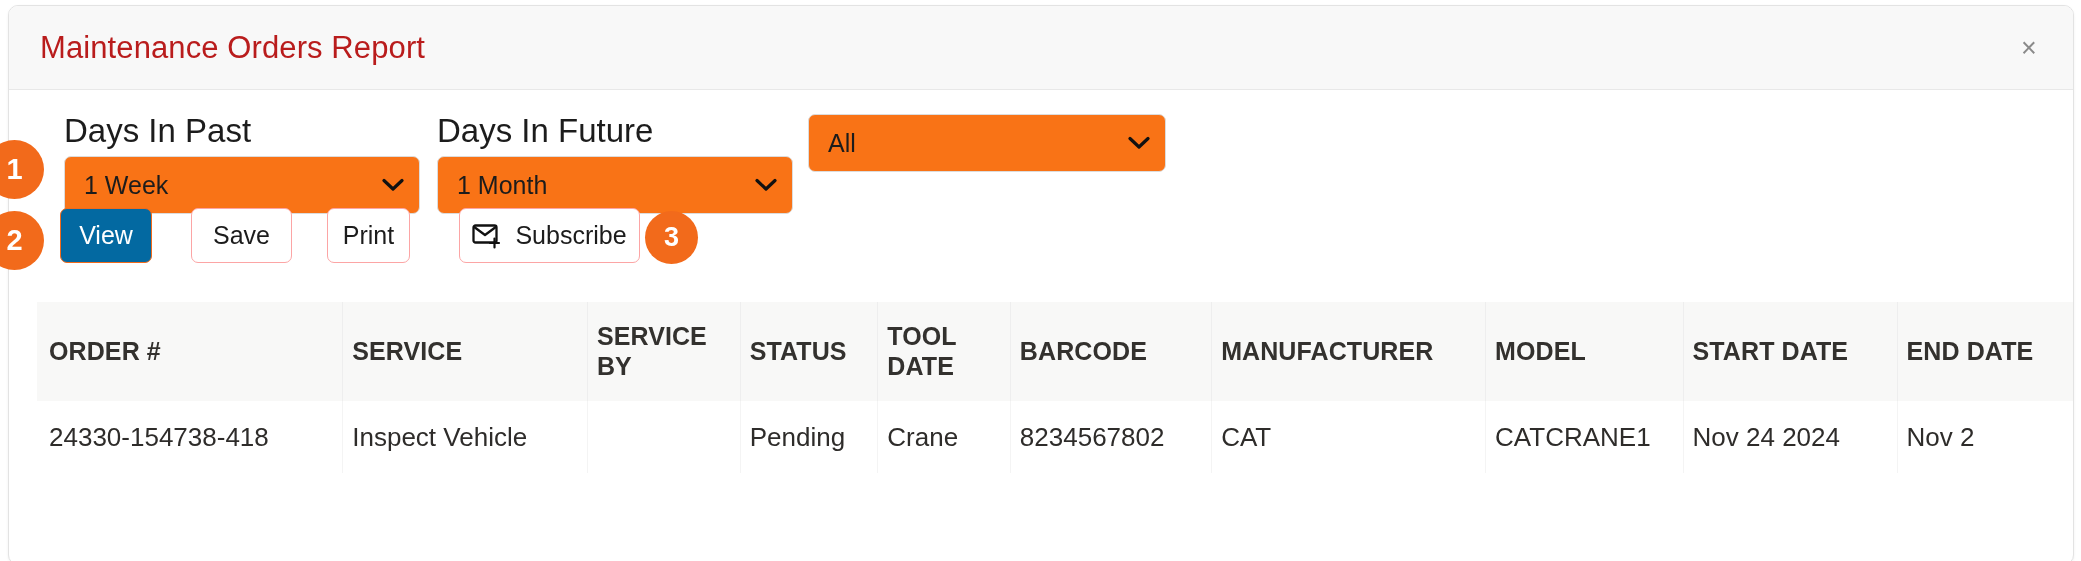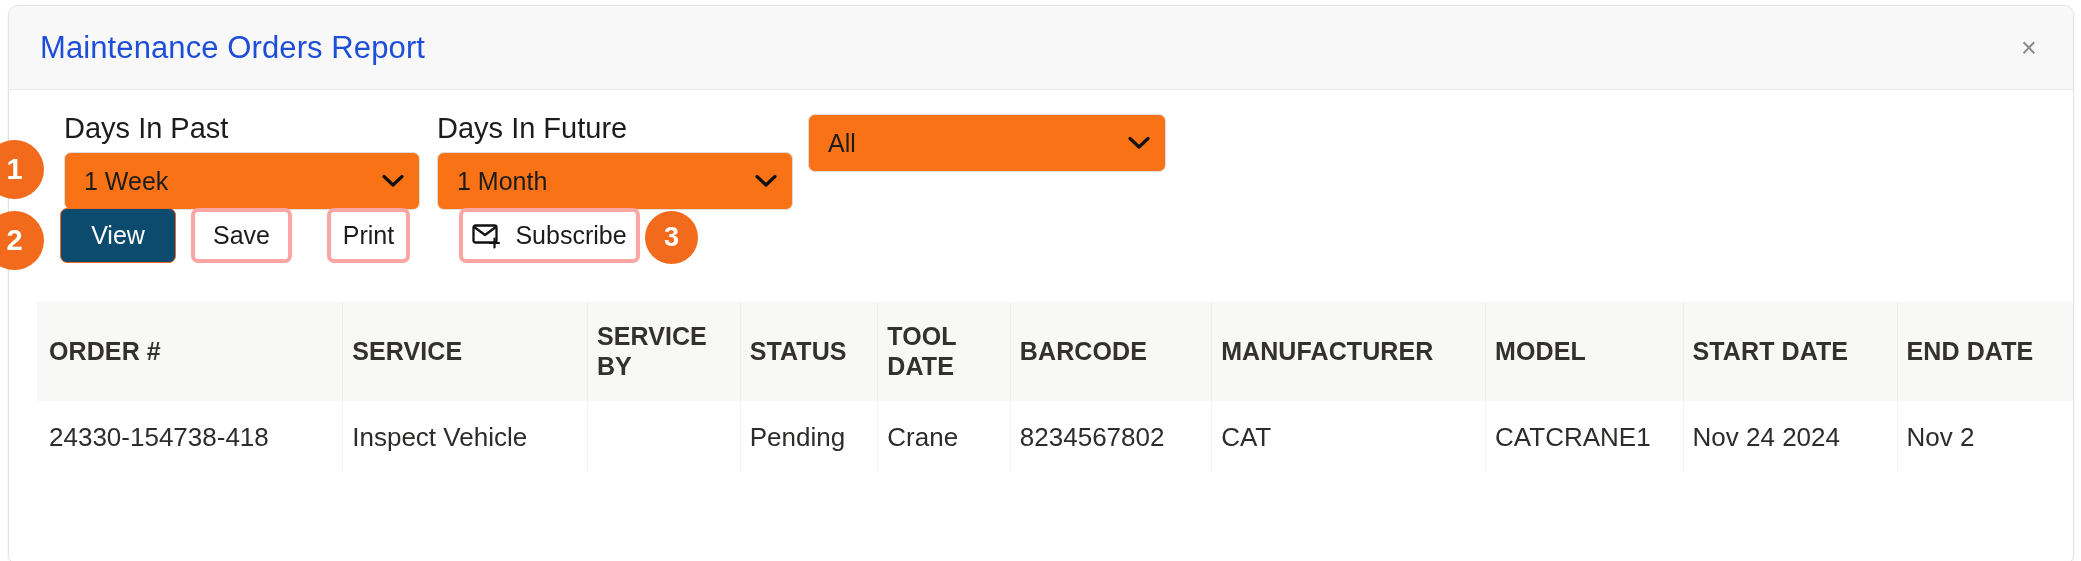--- a/index.html
+++ b/index.html
@@ -46,21 +46,21 @@
     background: #f8f8f8;
     border-bottom: 1px solid #e8e8e8;
     box-sizing: border-box;
   }
   .modal-title {
     position: absolute;
     left: 31px;
     top: 24px;
     font-size: 31px;
     font-weight: 400;
-    color: #1d4ed8;
+    color: #b91c1c;
     letter-spacing: 0.1px;
     white-space: nowrap;
   }
   .close-btn {
     position: absolute;
     right: 22px;
     top: 20px;
     width: 44px;
     height: 44px;
     border: none;
@@ -85,21 +85,21 @@
   .filters {
     position: relative;
     height: 118px;
   }
   .field {
     position: absolute;
     top: 24px;
   }
   .field-label {
     display: block;
-    font-size: 29px;
+    font-size: 33px;
     color: #1c1c1c;
     margin-bottom: 9px;
     line-height: 1;
     white-space: nowrap;
   }
   .select-wrap {
     position: relative;
     display: block;
   }
   select.select-box {
@@ -149,28 +149,28 @@
     font-size: 25px;
     line-height: 1;
     cursor: pointer;
     display: inline-flex;
     align-items: center;
     justify-content: center;
     padding: 0 18px;
   }
   .btn-primary {
     left: 51px;
-    width: 116px;
-    background: #0c4a6e;
+    width: 92px;
+    background: #0369a1;
     border: 1px solid #f26a1b;
     color: #ffffff;
   }
   .btn-outline {
     background: #ffffff;
-    border: 4px solid #fca5a5;
+    border: 1px solid #fca5a5;
     color: #1c1c1c;
   }
   .btn-save      { left: 182px; width: 101px; }
   .btn-print     { left: 318px; width: 83px;  }
   .btn-subscribe { left: 450px; width: 181px; gap: 13px; }
   .btn-subscribe .sub-icon { display: inline-flex; align-items: center; }
   .btn-subscribe .sub-icon svg { display: block; }
 
   
   .badge {

